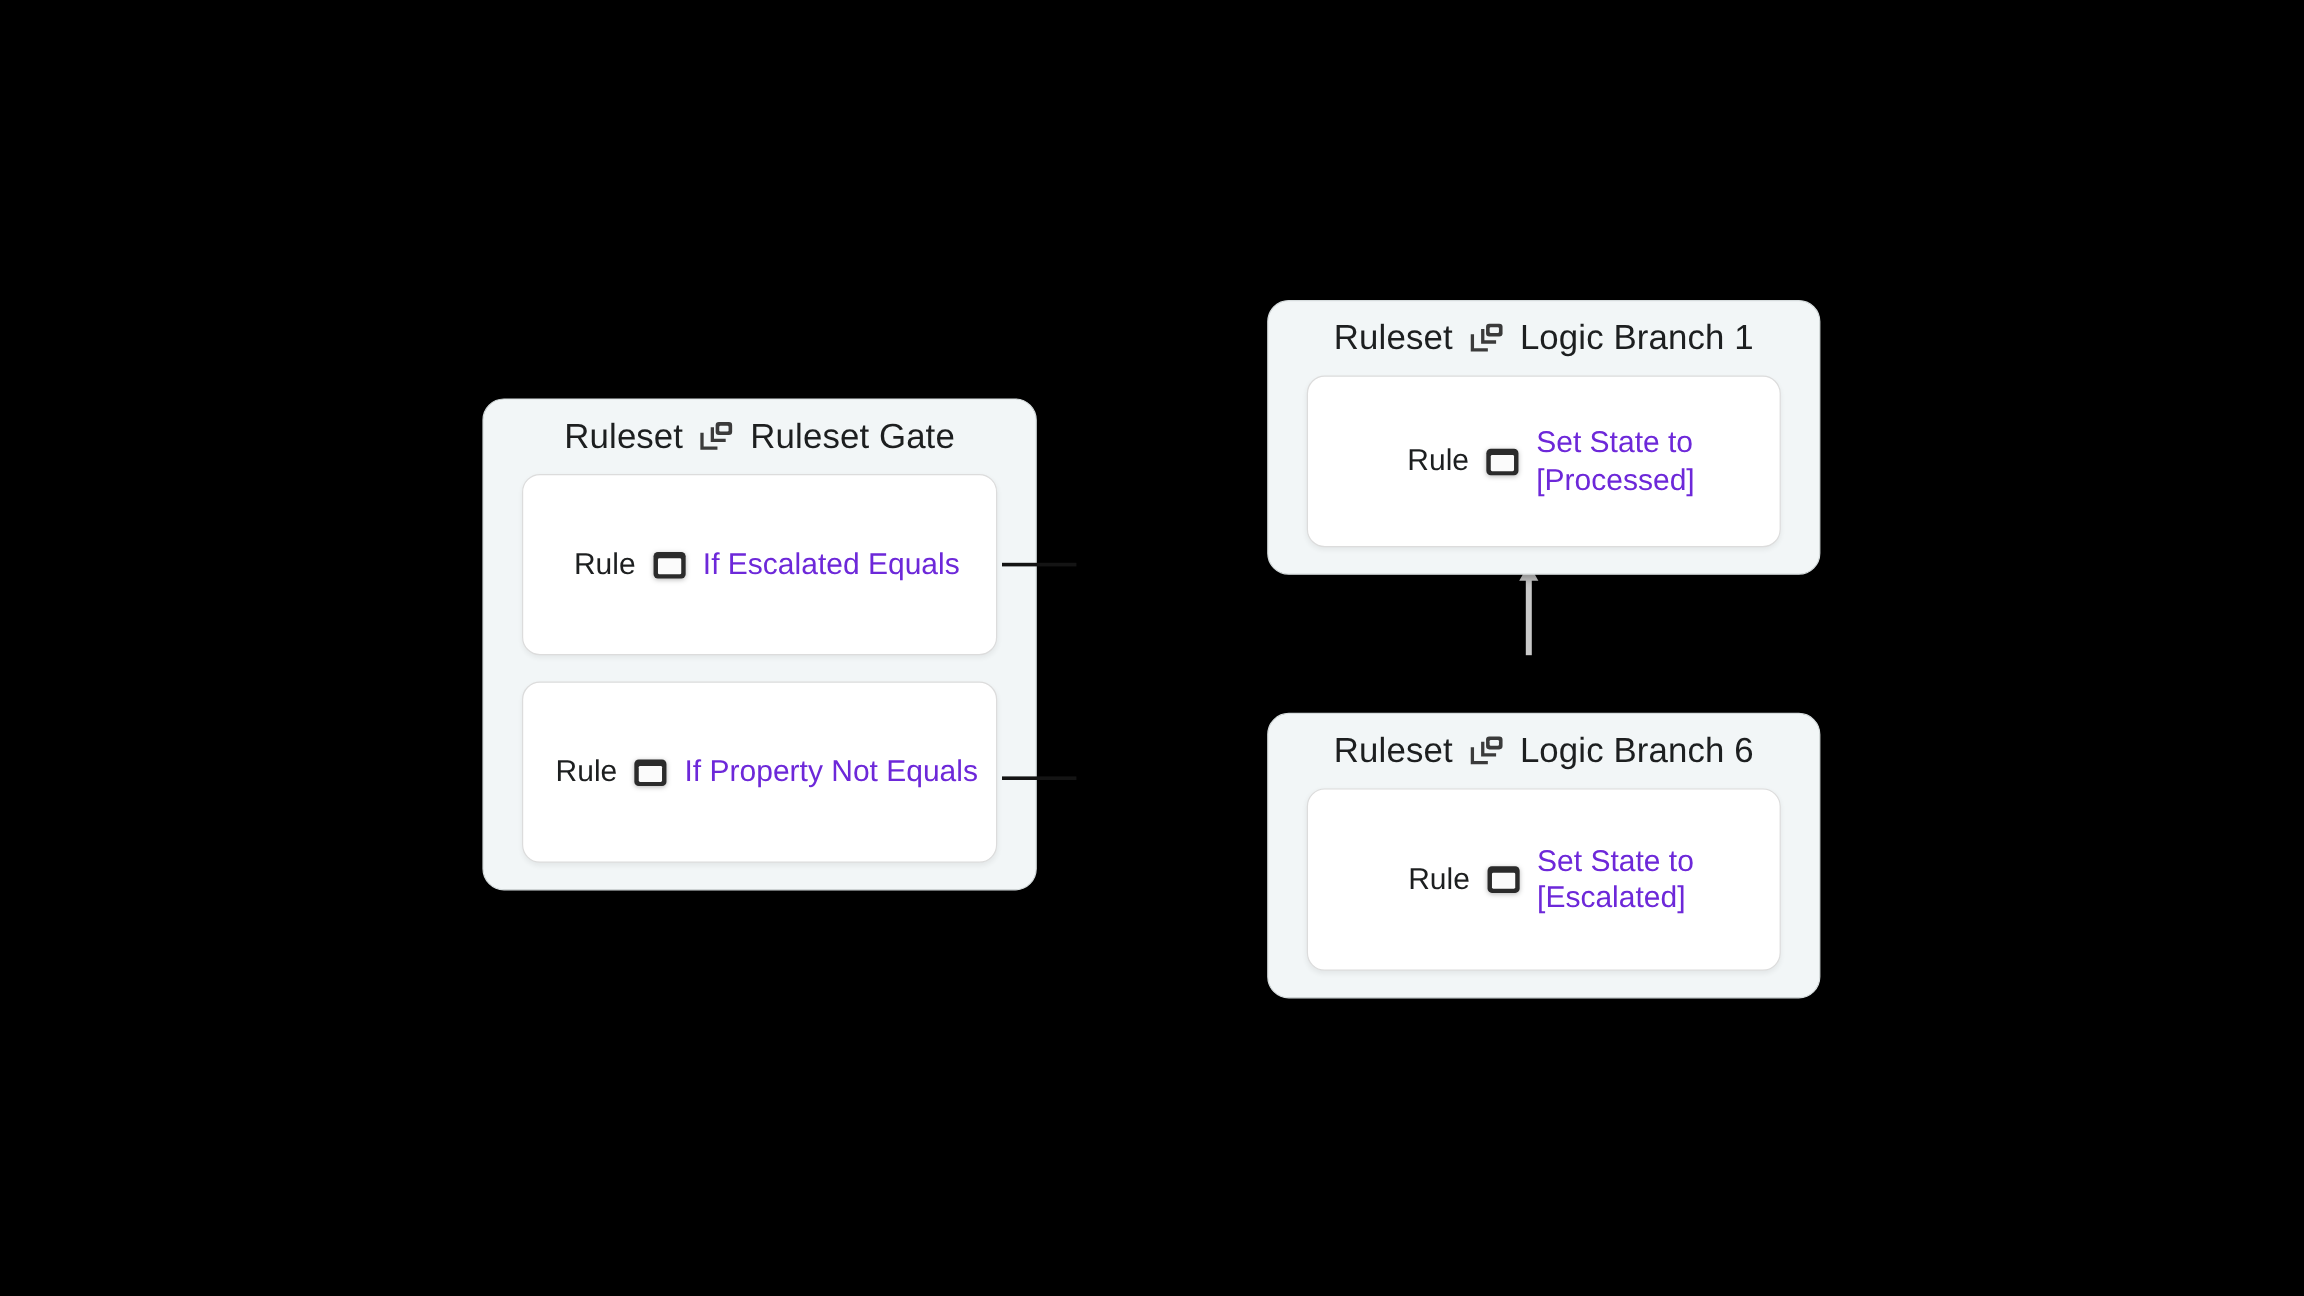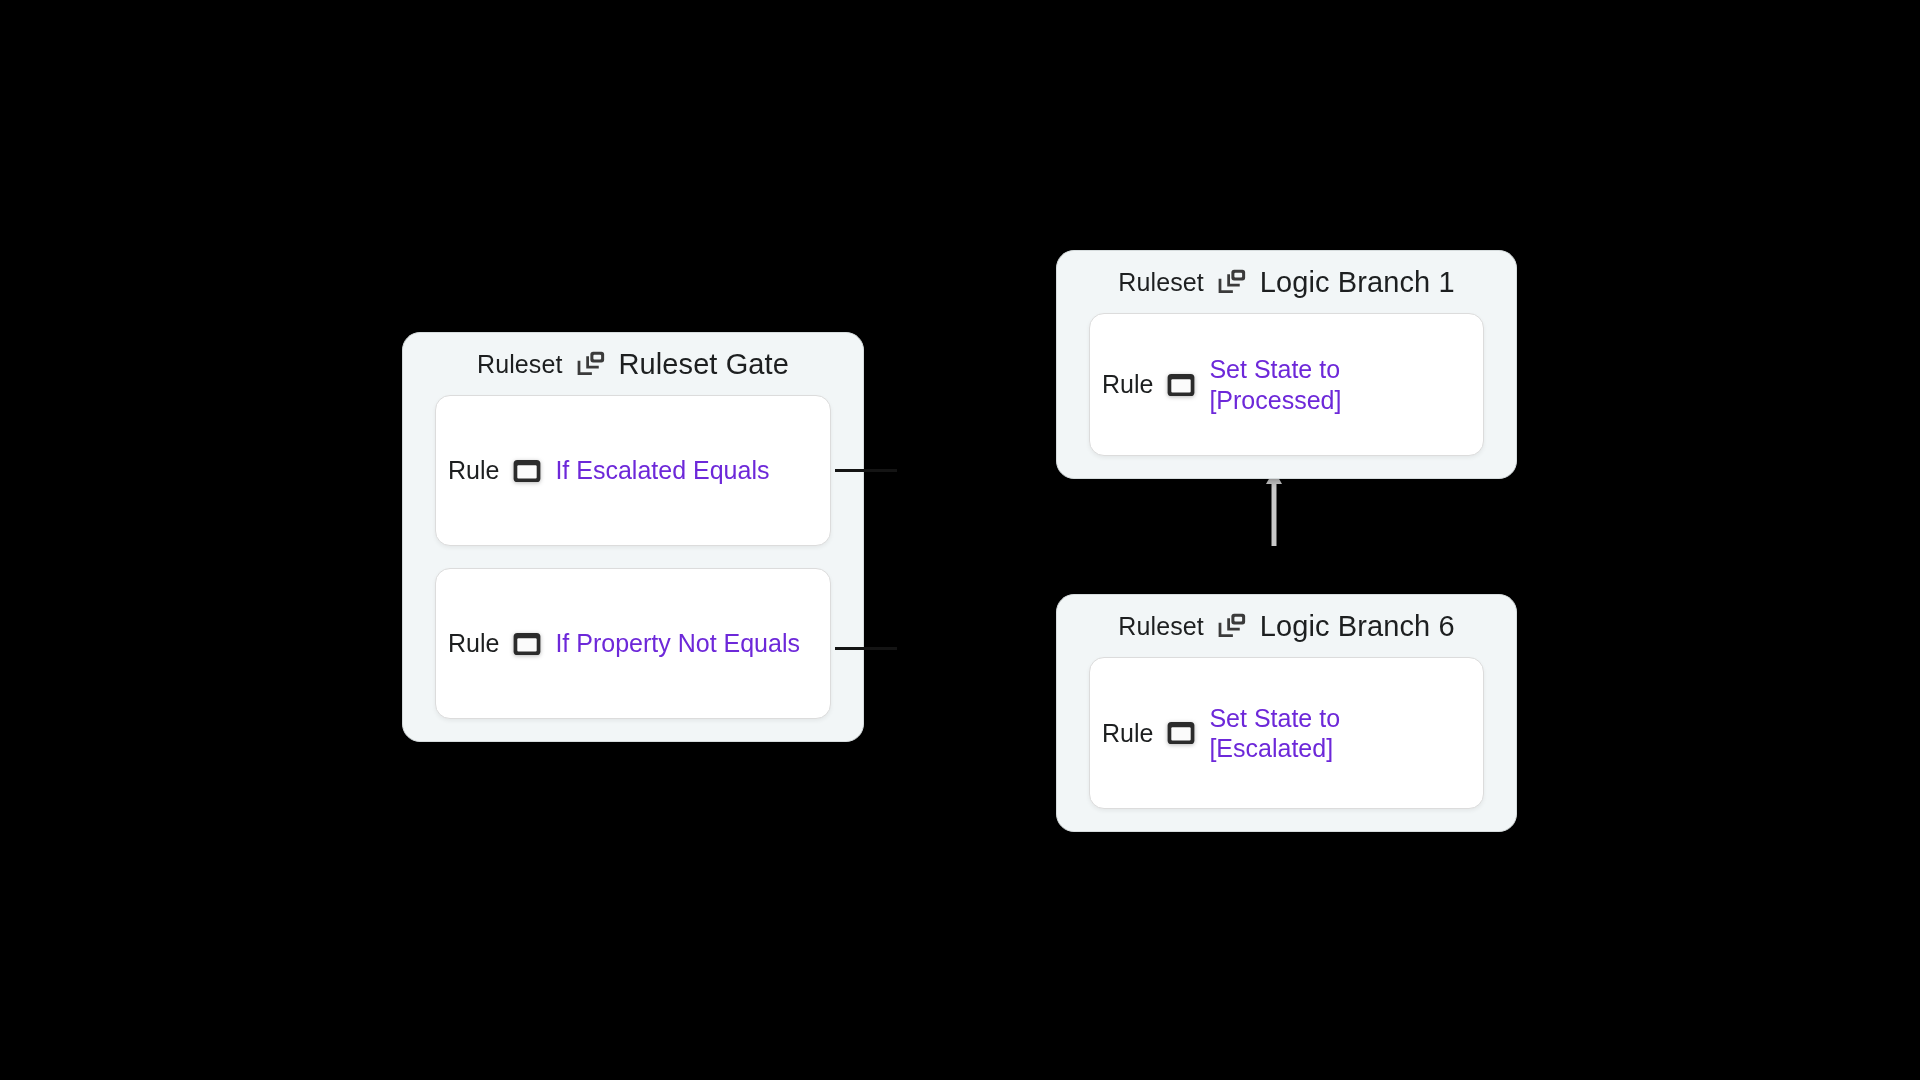--- a/index.html
+++ b/index.html
@@ -40,21 +40,21 @@
     align-items: center;
     justify-content: center;
     gap: 13px;
     width: 100%;
     box-sizing: border-box;
     height: 62px;
     flex: 0 0 auto;
   }
 
   .ruleset-kind {
-    font-size: 25px;
+    font-size: 29px;
     color: #1d1f20;
     letter-spacing: 0.1px;
     line-height: 1;
   }
 
   .ruleset-title {
     font-size: 29px;
     color: #1d1f20;
     letter-spacing: 0.1px;
     line-height: 1;
@@ -73,21 +73,21 @@
 
   
   .rule-card {
     box-sizing: border-box;
     background: #ffffff;
     border: 1.5px solid #dcdcdc;
     border-radius: 15px;
     box-shadow: 0 2px 4px rgba(0,0,0,0.06);
     display: flex;
     align-items: center;
-    justify-content: flex-start;
+    justify-content: center;
     flex: 1 1 auto;
     padding-left: 12px;
   }
 
   .rule-inner {
     display: flex;
     align-items: center;
     gap: 13px;
   }
 

